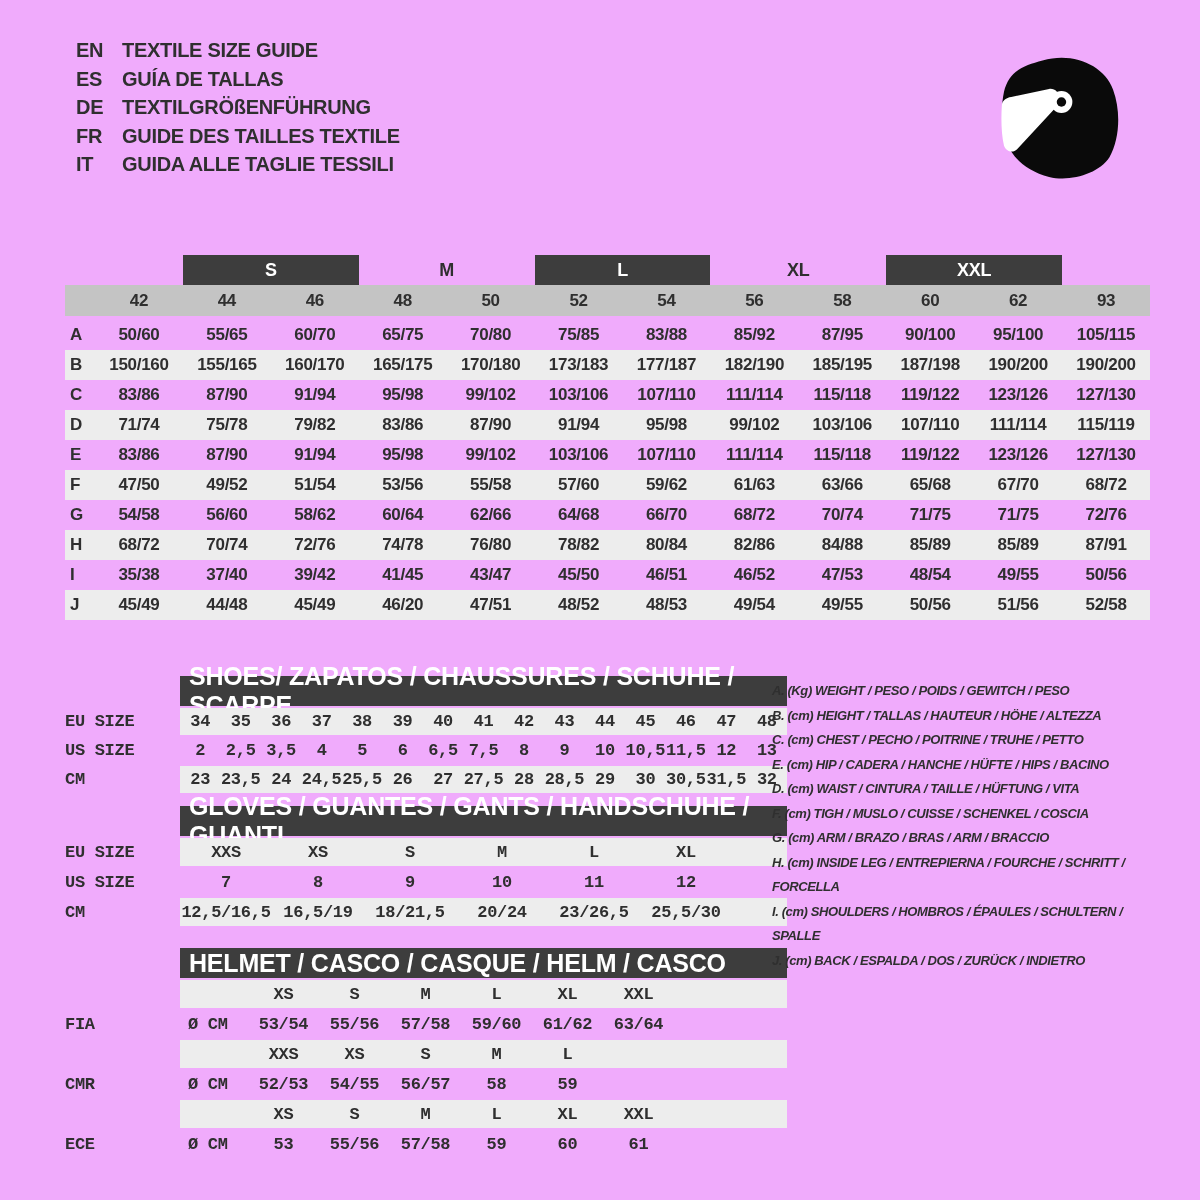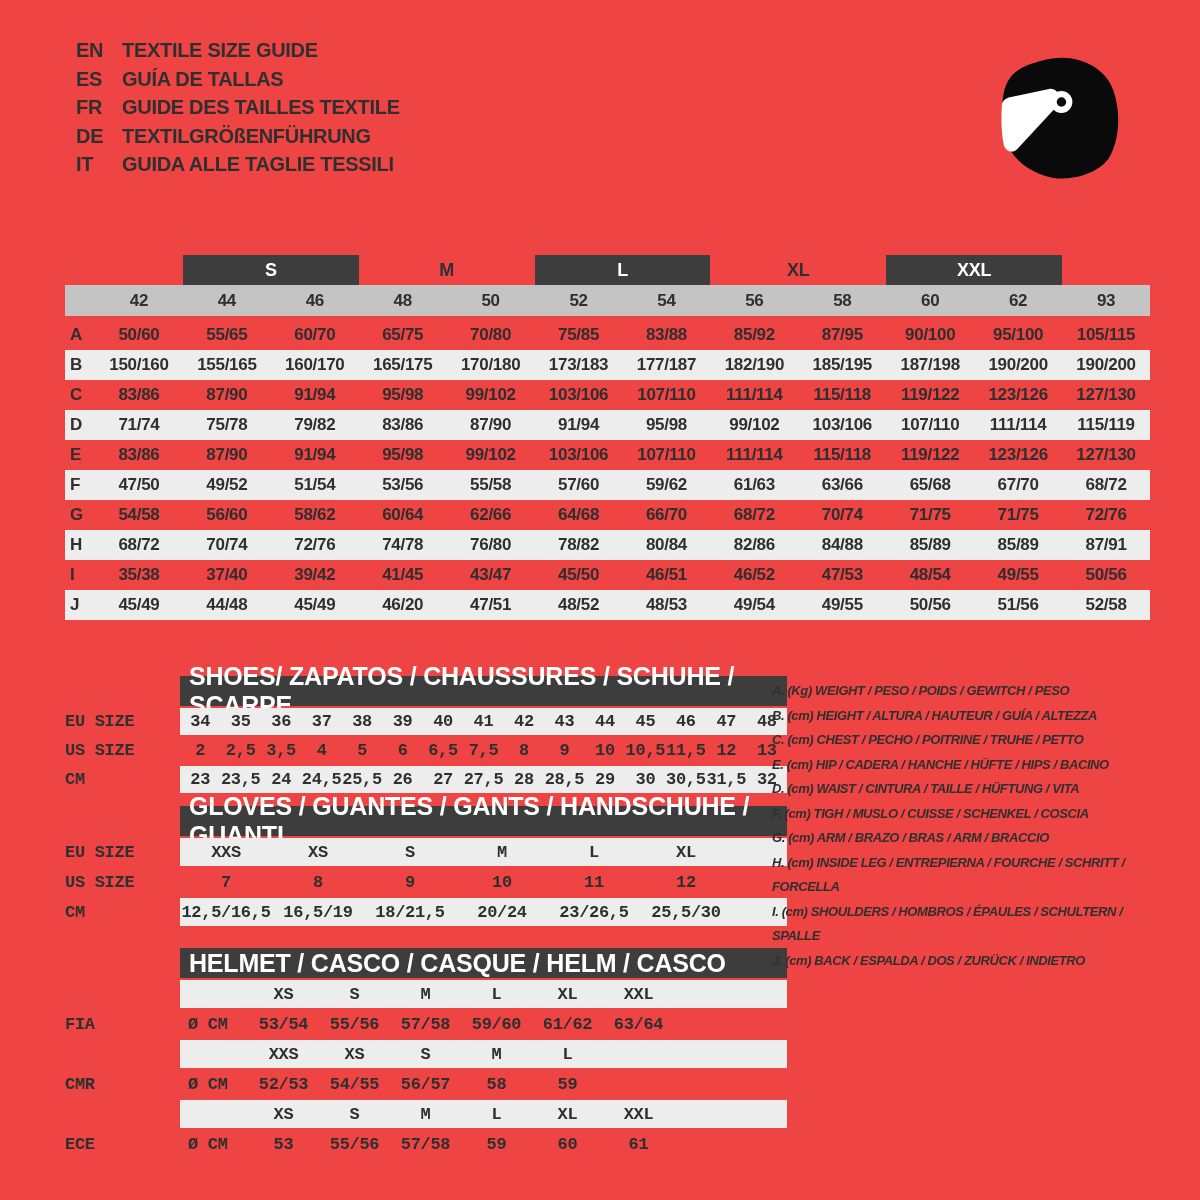--- a/index.html
+++ b/index.html
@@ -2,21 +2,21 @@
 <html><head>
 <meta charset="utf-8">
 <style>
   * { margin:0; padding:0; box-sizing:border-box; }
   html,body { background:#ffffff; }
   body {
     width:1200px; height:1200px;
     font-family:"Liberation Sans","DejaVu Sans",sans-serif;
     font-weight:bold; color:#2f2f2f;
   }
-  .page { position:relative; width:1200px; height:1200px; overflow:hidden; background:#ef4444; letter-spacing:-0.3px; }
+  .page { position:relative; width:1200px; height:1200px; overflow:hidden; background:#f0abfc; letter-spacing:-0.3px; }
 
   
   .languages { position:absolute; left:76px; top:36px; }
   .lang-row { display:flex; font-size:20px; line-height:28.5px; }
   .lang-code { width:46px; }
 
   
   .helmet-logo { position:absolute; left:980px; top:40px; width:160px; height:156px; }
   .helmet-logo svg { width:100%; height:100%; }
 
@@ -66,26 +66,26 @@
   <div class="languages" id="languages">
       <div class="lang-row">
         <span class="lang-code">EN</span>
         <span class="lang-title">TEXTILE SIZE GUIDE</span>
       </div>
       <div class="lang-row">
         <span class="lang-code">ES</span>
         <span class="lang-title">GUÍA DE TALLAS</span>
       </div>
       <div class="lang-row">
+        <span class="lang-code">DE</span>
+        <span class="lang-title">TEXTILGRÖßENFÜHRUNG</span>
+      </div>
+      <div class="lang-row">
         <span class="lang-code">FR</span>
         <span class="lang-title">GUIDE DES TAILLES TEXTILE</span>
-      </div>
-      <div class="lang-row">
-        <span class="lang-code">DE</span>
-        <span class="lang-title">TEXTILGRÖßENFÜHRUNG</span>
       </div>
       <div class="lang-row">
         <span class="lang-code">IT</span>
         <span class="lang-title">GUIDA ALLE TAGLIE TESSILI</span>
       </div>
     </div>
 
   <div class="helmet-logo">
     <svg viewBox="0 0 220 190" xmlns="http://www.w3.org/2000/svg">
       <path fill="#0a0a0a" d="M 86 16 C 128 4 170 22 183 56 C 194 86 192 124 178 149 C 163 172 124 183 95 176 C 66 169 45 151 38 130 C 30 108 28 82 33 59 C 40 30 60 23 86 16 Z"></path>
@@ -446,21 +446,21 @@
             <div class="helmet-cell">59</div>
             <div class="helmet-cell">60</div>
             <div class="helmet-cell">61</div>
           </div>
         </div>
       </div>
   </section>
 
   <div class="legend" id="legend">
       <div class="legend-item"><span class="legend-letter">A. </span><span class="legend-unit">(Kg) </span><span class="legend-text">WEIGHT / PESO / POIDS / GEWITCH / PESO</span></div>
-      <div class="legend-item"><span class="legend-letter">B. </span><span class="legend-unit">(cm) </span><span class="legend-text">HEIGHT / ALTURA / HAUTEUR / GUÍA / ALTEZZA</span></div>
+      <div class="legend-item"><span class="legend-letter">B. </span><span class="legend-unit">(cm) </span><span class="legend-text">HEIGHT / TALLAS / HAUTEUR / HÖHE / ALTEZZA</span></div>
       <div class="legend-item"><span class="legend-letter">C. </span><span class="legend-unit">(cm) </span><span class="legend-text">CHEST / PECHO / POITRINE / TRUHE / PETTO</span></div>
       <div class="legend-item"><span class="legend-letter">E. </span><span class="legend-unit">(cm) </span><span class="legend-text">HIP / CADERA / HANCHE / HÜFTE / HIPS / BACINO</span></div>
       <div class="legend-item"><span class="legend-letter">D. </span><span class="legend-unit">(cm) </span><span class="legend-text">WAIST / CINTURA / TAILLE / HÜFTUNG / VITA</span></div>
       <div class="legend-item"><span class="legend-letter">F. </span><span class="legend-unit">(cm) </span><span class="legend-text">TIGH / MUSLO / CUISSE / SCHENKEL / COSCIA</span></div>
       <div class="legend-item"><span class="legend-letter">G. </span><span class="legend-unit">(cm) </span><span class="legend-text">ARM / BRAZO / BRAS / ARM / BRACCIO</span></div>
       <div class="legend-item"><span class="legend-letter">H. </span><span class="legend-unit">(cm) </span><span class="legend-text">INSIDE LEG / ENTREPIERNA / FOURCHE / SCHRITT / FORCELLA</span></div>
       <div class="legend-item"><span class="legend-letter">I. </span><span class="legend-unit">(cm) </span><span class="legend-text">SHOULDERS / HOMBROS / ÉPAULES / SCHULTERN / SPALLE</span></div>
       <div class="legend-item"><span class="legend-letter">J. </span><span class="legend-unit">(cm) </span><span class="legend-text">BACK / ESPALDA / DOS / ZURÜCK / INDIETRO</span></div>
     </div>
 

